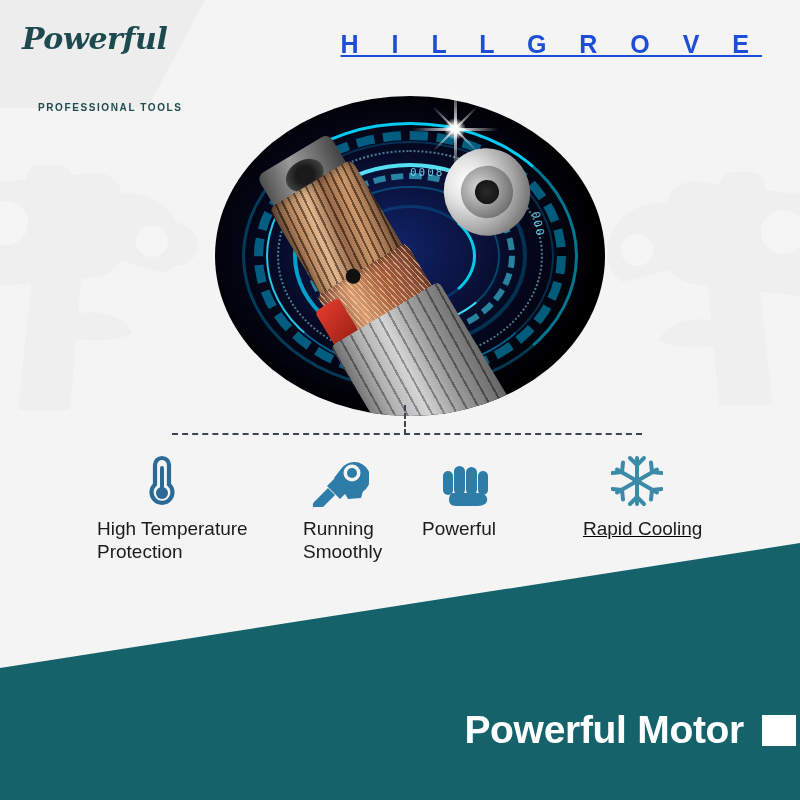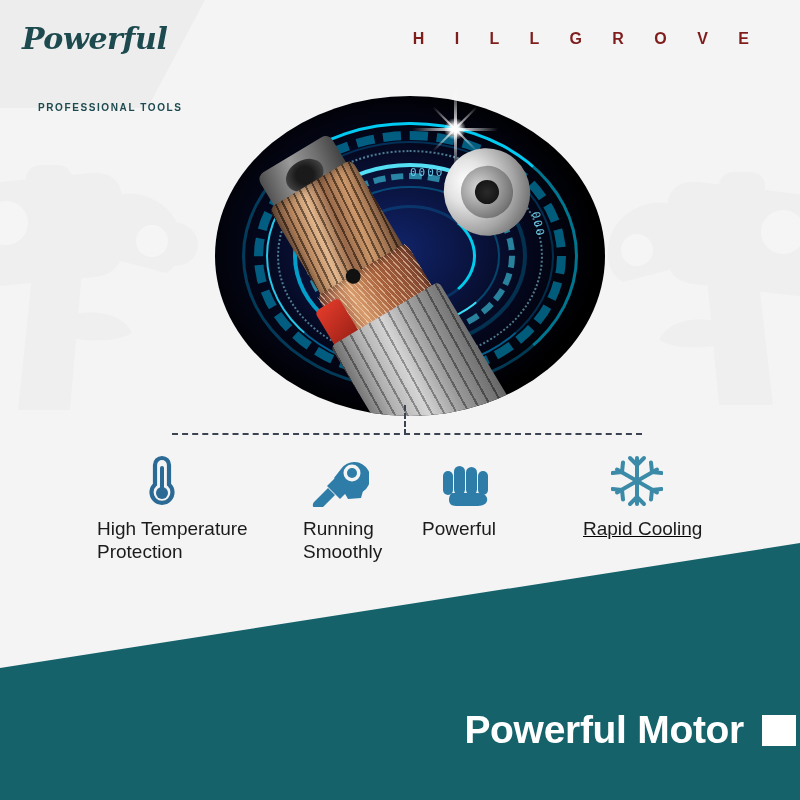--- a/index.html
+++ b/index.html
@@ -32,22 +32,22 @@
   }
   #logo-sub{
     position:absolute;left:38px;top:79px;
     font-size:10px;font-weight:700;letter-spacing:1.6px;
     color:#1d4a4f;white-space:nowrap;margin-top:23px;
   }
 
   
   #watermark{
     position:absolute;right:38px;top:30px;
-    font-size:16px;font-weight:700;letter-spacing:13px;
-    color:#7f1d1d;white-space:nowrap;
+    font-size:25px;font-weight:700;letter-spacing:13px;
+    color:#1d4ed8;white-space:nowrap;text-decoration:underline;
   }
 
   
   #hero{
     position:absolute;left:215px;top:96px;width:390px;height:320px;
     border-radius:50%;overflow:hidden;
     background:
       radial-gradient(ellipse 52% 52% at 46% 48%, #11246b 0%, #0a1440 38%, #04071c 66%, #000 100%);
   }
   .ring{position:absolute;border-radius:50%;border:2px solid rgba(0,190,255,.0);box-sizing:border-box;}
@@ -208,21 +208,21 @@
   <div id="hero">
     <div class="ring r1"></div>
     <div class="ring r2"></div>
     <div class="ticks"></div>
     <div class="dots"></div>
     <div class="ring r3"></div>
     <div class="ticks2"></div>
     <div class="ring r4"></div>
     <div class="ring r5"></div>
 
-    <div class="zeros z1">0000</div>
+    <div class="zeros z1">0008</div>
     <div class="zeros z2">00000000</div>
     <div class="zeros z3">000</div>
 
     <div id="armature">
       <div class="commutator"></div>
       <div class="stack"></div>
       <div class="windings"></div>
       <div class="redbits"></div>
       <div class="redbits2"></div>
       <div class="shaftbody"></div>

